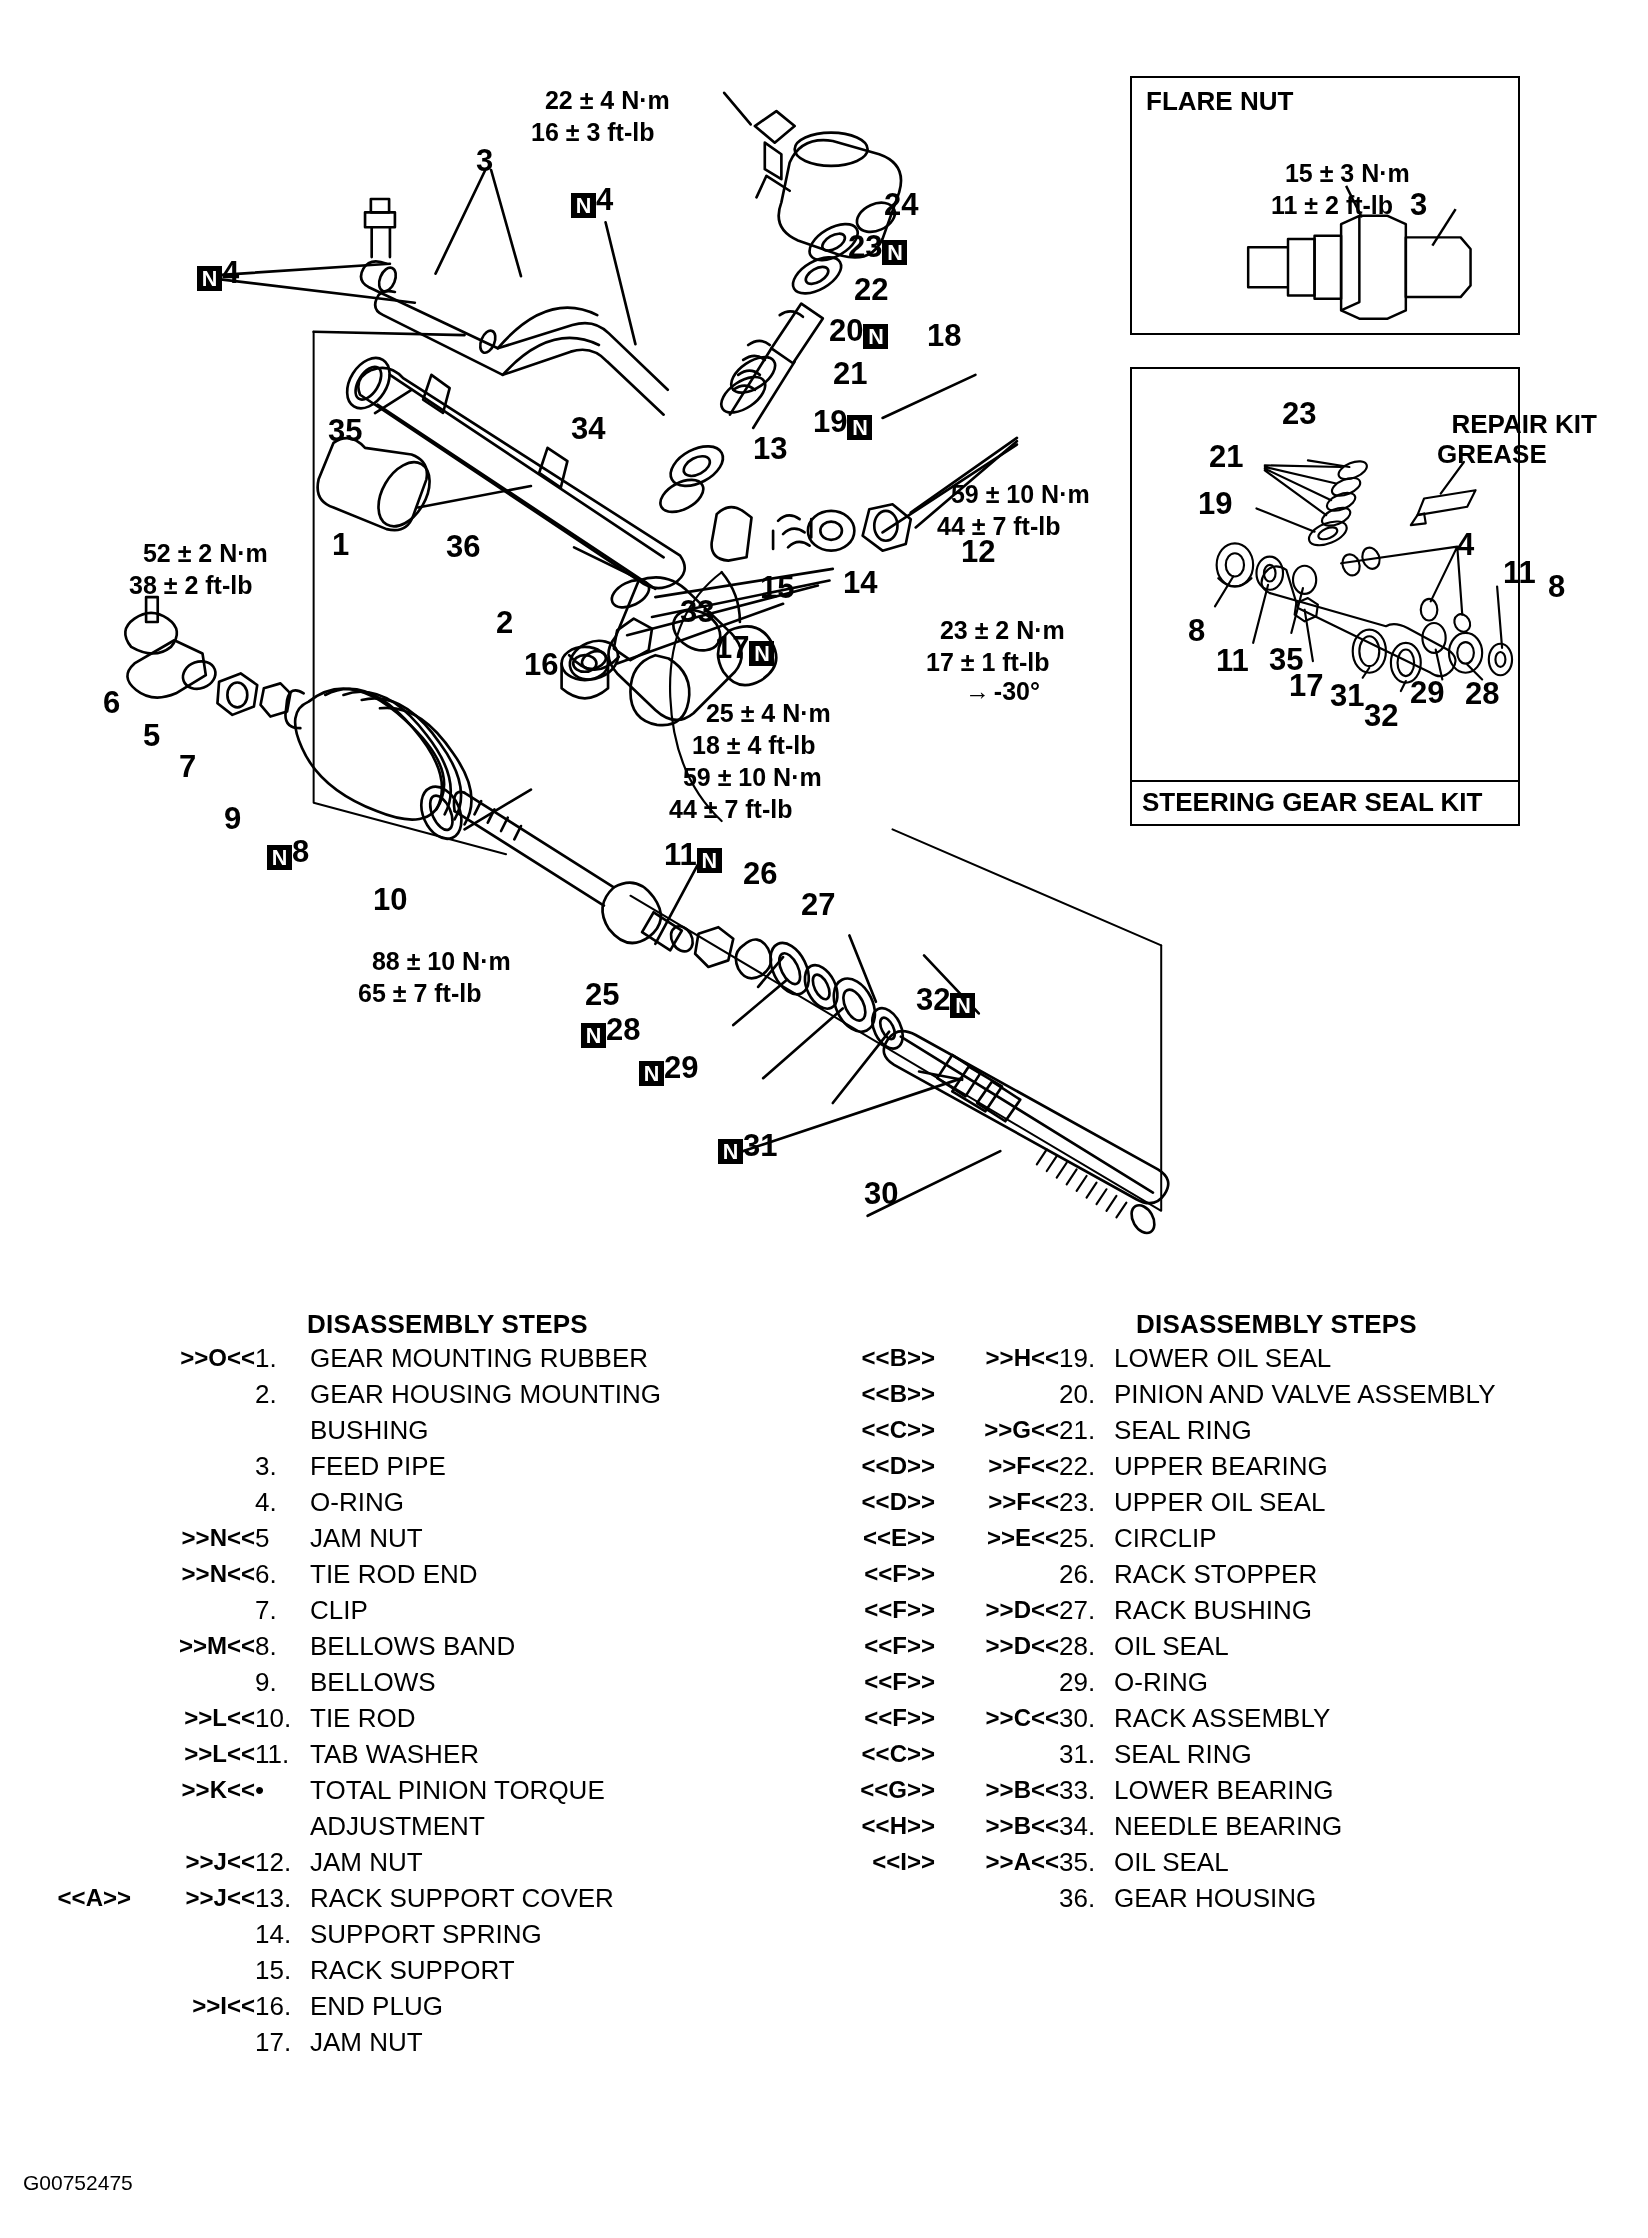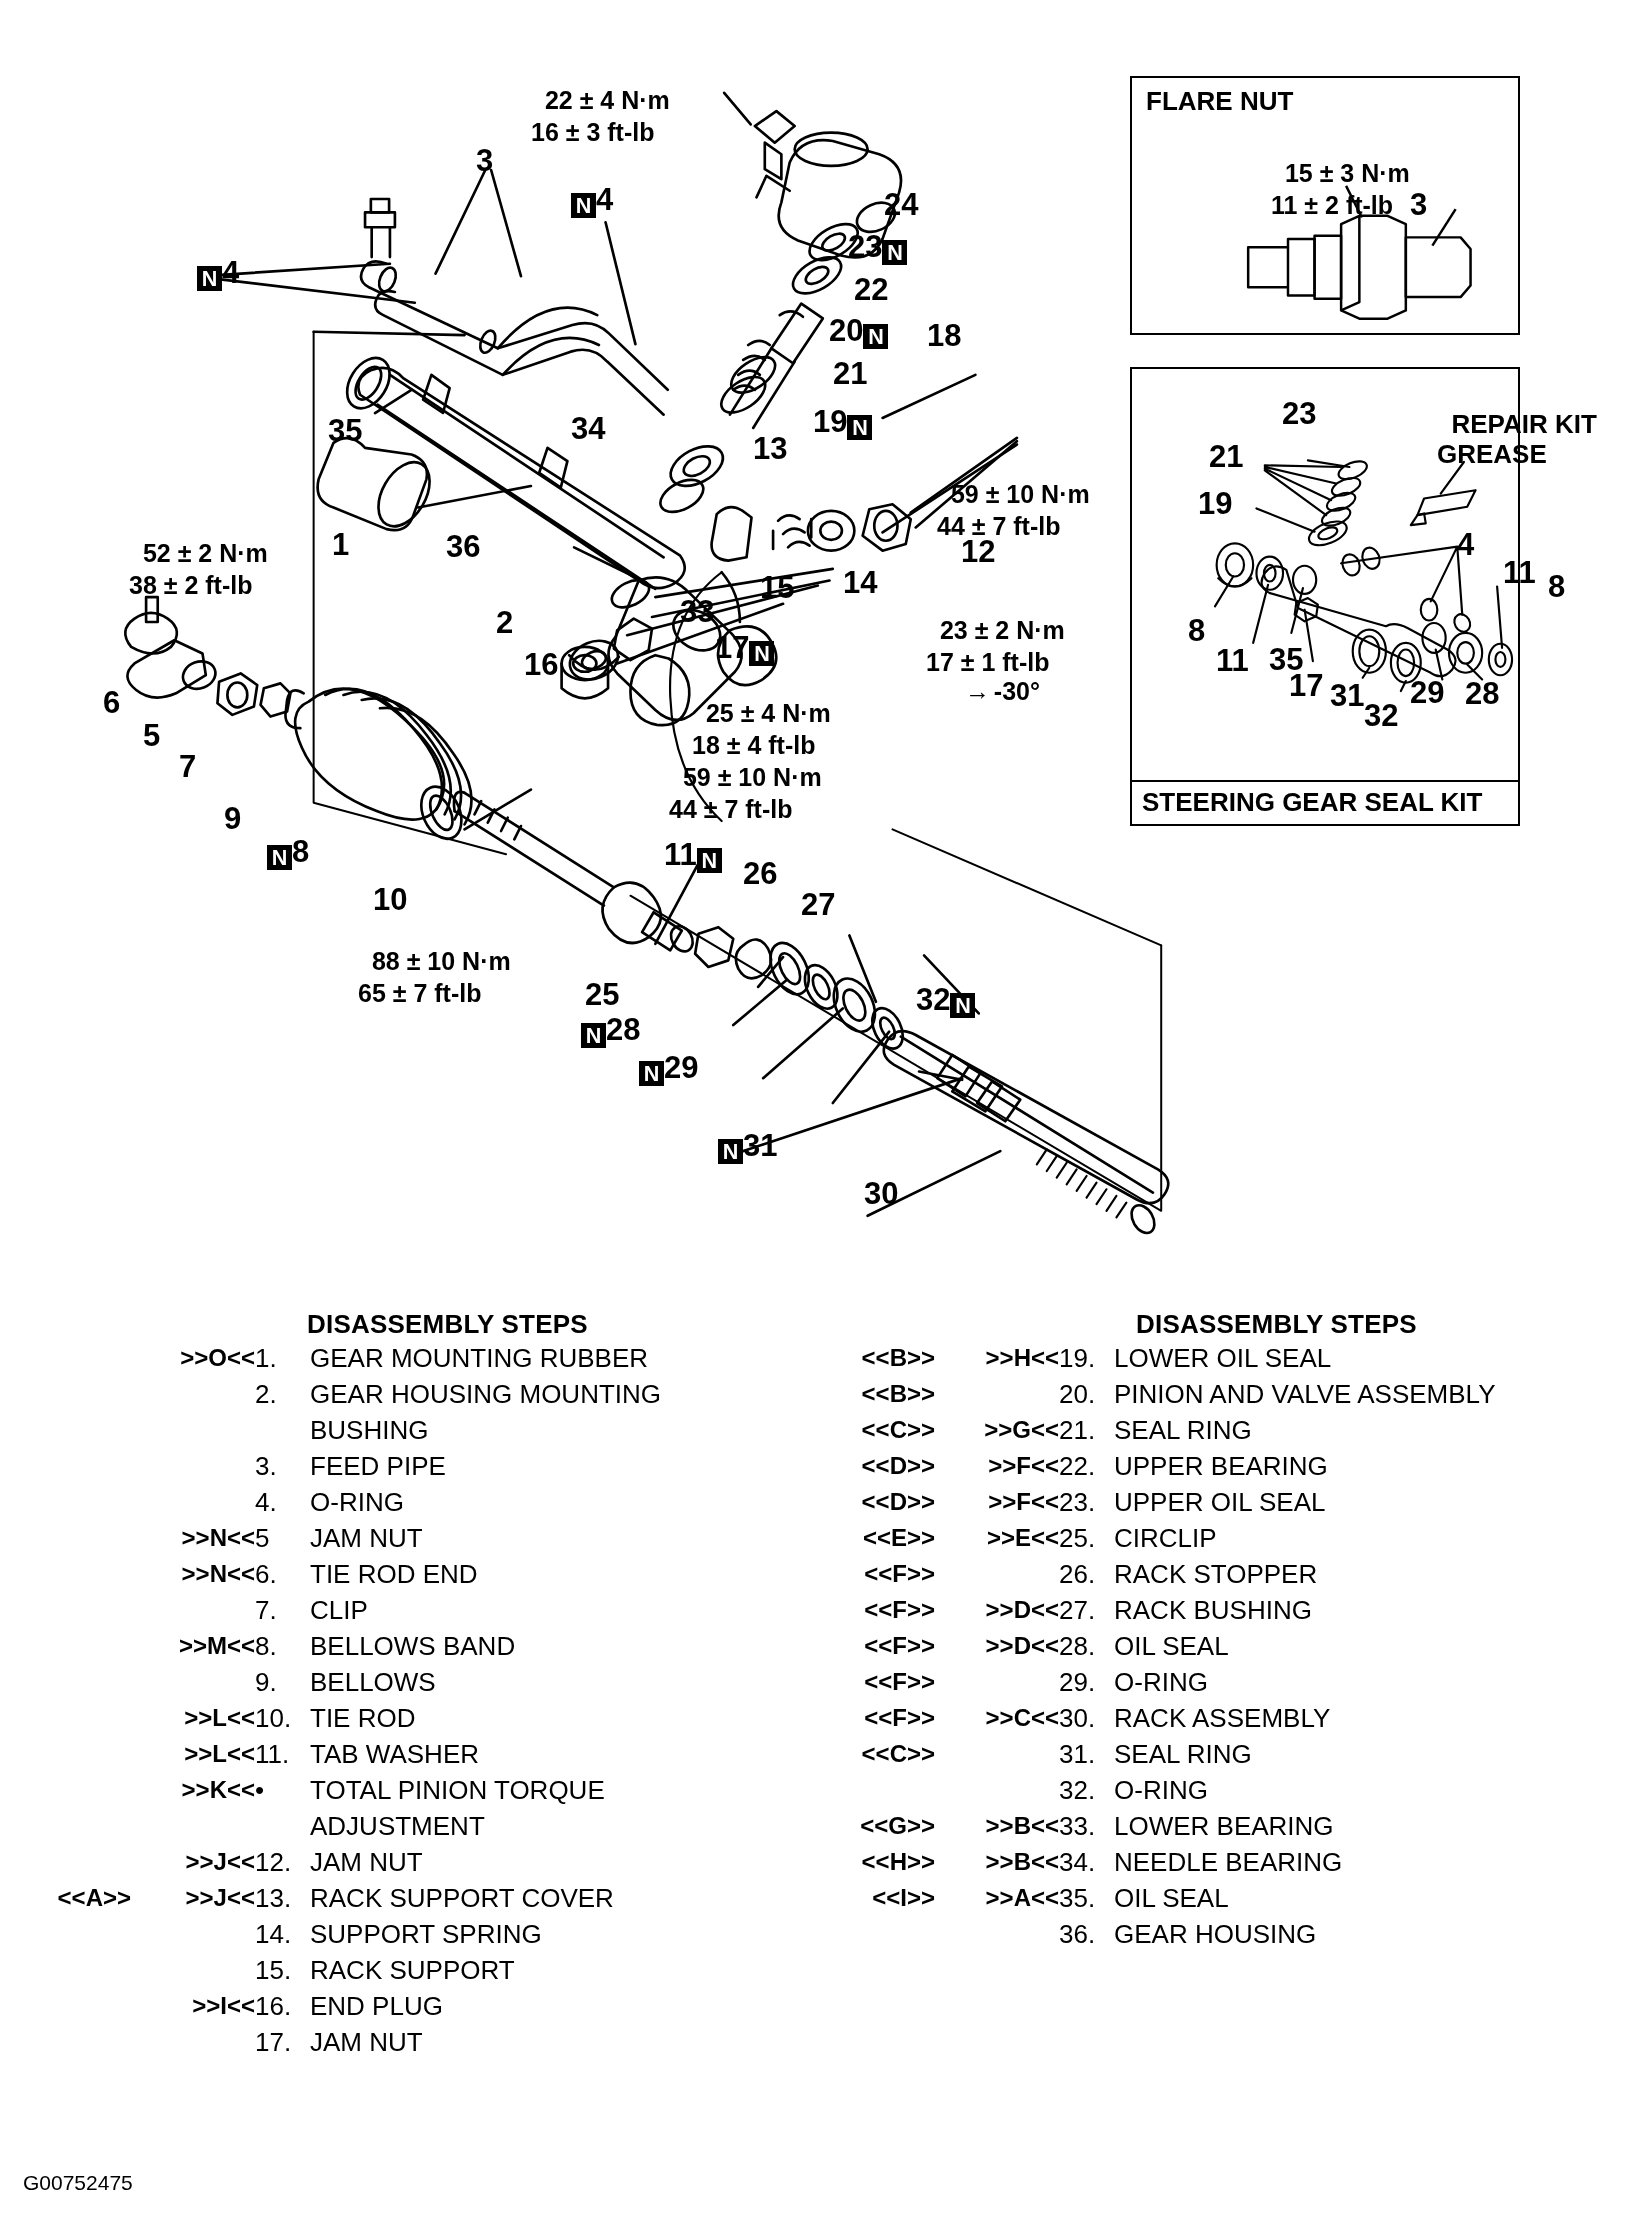--- a/index.html
+++ b/index.html
@@ -622,26 +622,20 @@
           <td class="no">30.</td>
           <td class="nm">RACK ASSEMBLY</td>
         </tr>
         <tr>
           <td class="mk" style="width: 106px;">&lt;&lt;C&gt;&gt;</td>
           <td class="mk2" style="width: 124px;"></td>
           <td class="no">31.</td>
           <td class="nm">SEAL RING</td>
         </tr>
         <tr>
-          <td class="mk" style="width: 106px;"></td>
-          <td class="mk2" style="width: 124px;"></td>
-          <td class="no">32.</td>
-          <td class="nm">O-RING</td>
-        </tr>
-        <tr>
           <td class="mk" style="width: 106px;">&lt;&lt;G&gt;&gt;</td>
           <td class="mk2" style="width: 124px;">&gt;&gt;B&lt;&lt;</td>
           <td class="no">33.</td>
           <td class="nm">LOWER BEARING</td>
         </tr>
         <tr>
           <td class="mk" style="width: 106px;">&lt;&lt;H&gt;&gt;</td>
           <td class="mk2" style="width: 124px;">&gt;&gt;B&lt;&lt;</td>
           <td class="no">34.</td>
           <td class="nm">NEEDLE BEARING</td>

